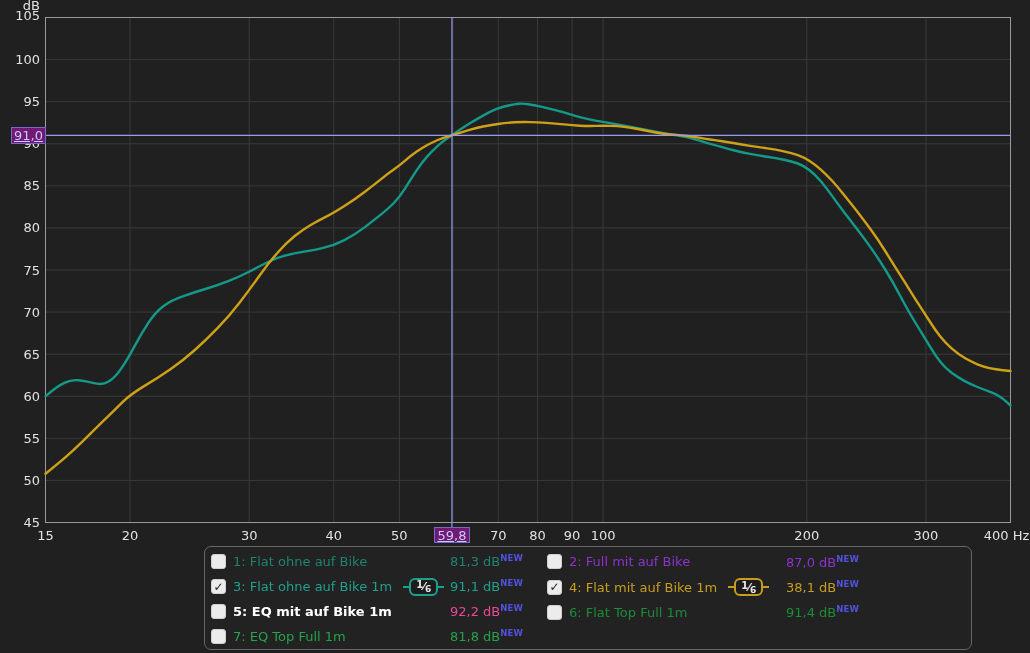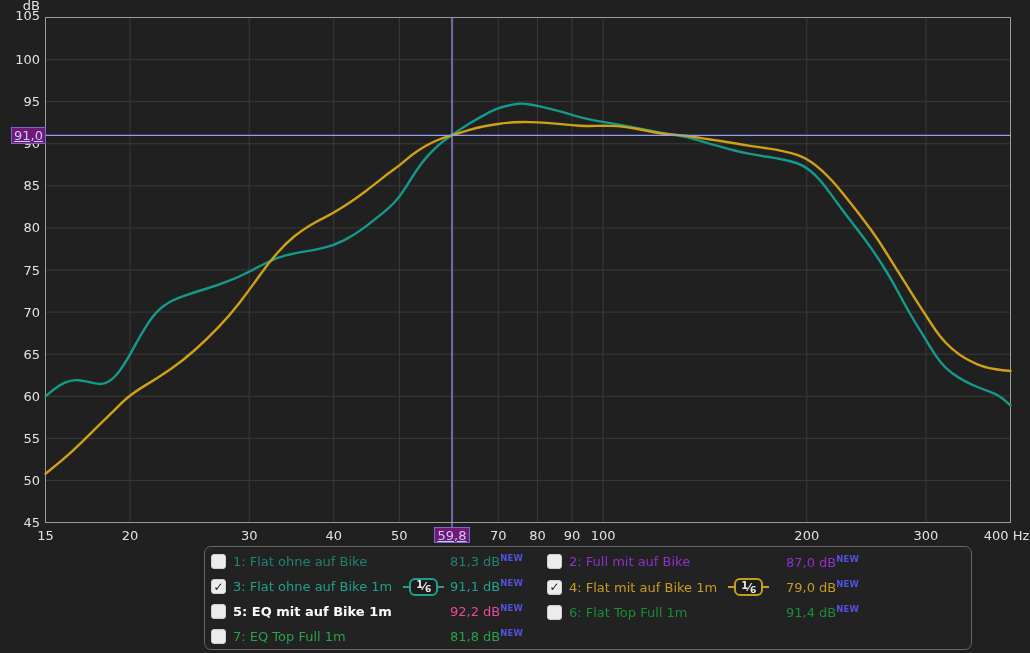--- a/index.html
+++ b/index.html
@@ -187,21 +187,21 @@
       <span class="lname-text" style="color: rgb(199, 157, 30);">4: Flat mit auf Bike 1m</span>
       <span class="badge-wrap" style="color: rgb(199, 157, 30);">
         <span class="dash"></span>
         <span class="badge">
                 <span class="frac"><span class="fnum">1</span><span class="fsl">⁄</span><span class="fden">6</span></span>
               </span>
         <span class="dash"></span>
       </span>
     </span>
     <span class="lval">
-      <span class="val-text" style="color: rgb(199, 157, 30);">79,0 dB</span><sup class="new-tag" style="color: rgb(82, 82, 224);">NEW</sup>
+      <span class="val-text" style="color: rgb(199, 157, 30);">38,1 dB</span><sup class="new-tag" style="color: rgb(82, 82, 224);">NEW</sup>
     </span>
   </div>
         <div class="lrow">
     <span class="cbwrap">
             <span class="cb">
               <span class="check" style="visibility: hidden;">✓</span>
             </span>
           </span>
     <span class="lname">
       <span class="lname-text" style="color: rgb(28, 140, 55);">6: Flat Top Full 1m</span>

